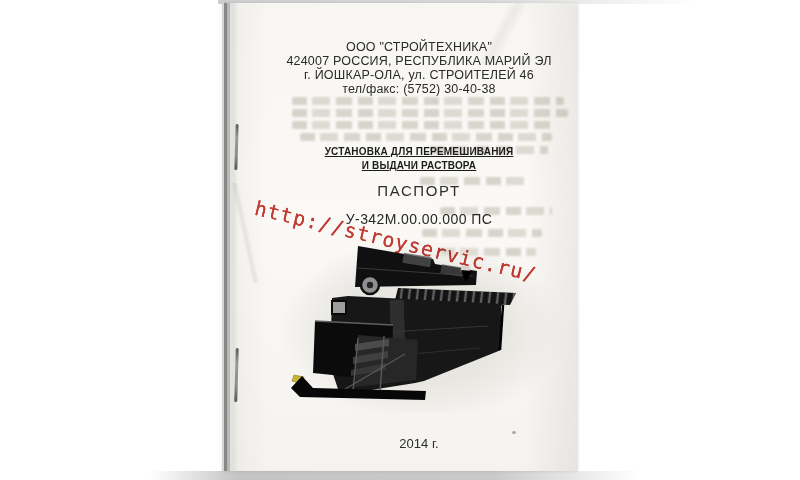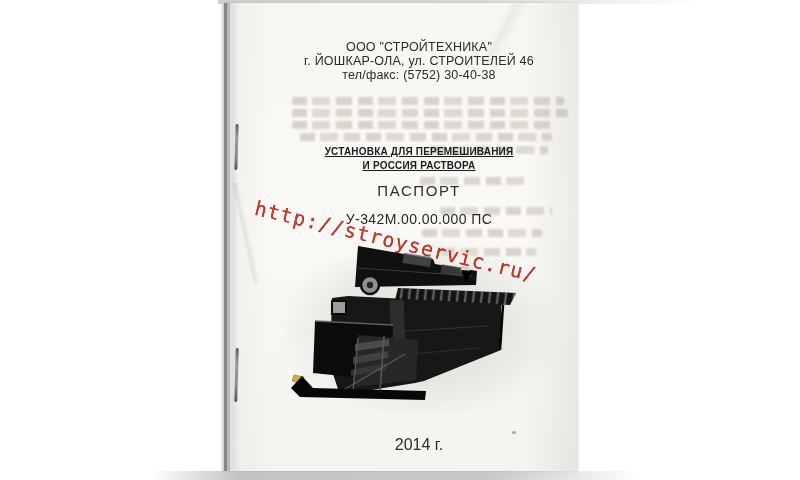--- a/index.html
+++ b/index.html
@@ -33,21 +33,21 @@
     background:linear-gradient(78deg,rgba(0,0,0,0) 44%,rgba(0,0,0,0.07) 50%,rgba(0,0,0,0) 57%);}
   .crease-2{left:215px;top:0;width:130px;height:62px;
     background:linear-gradient(118deg,rgba(0,0,0,0) 44%,rgba(0,0,0,0.05) 50%,rgba(0,0,0,0) 57%);}
 
   
   .txtcol{position:absolute;left:43px;width:308px;text-align:center;color:#2a2a2a;}
   .publisher{top:37px;font-size:12.5px;line-height:14px;letter-spacing:0.2px;}
   .title{top:142px;font-size:10px;line-height:13.5px;font-weight:bold;color:#1c1c1c;letter-spacing:0.2px;text-decoration:underline;}
   .doc-type{top:179px;font-size:15px;letter-spacing:1.6px;color:#2e2e2e;}
   .doc-number{top:208px;font-size:14px;letter-spacing:0.4px;color:#272727;}
-  .year{top:433px;font-size:16px;color:#2e2e2e;}
+  .year{top:433px;font-size:13px;color:#2e2e2e;}
 
   
   .ghost{position:absolute;height:8px;border-radius:2px;filter:blur(1.3px);opacity:0.85;
     background:repeating-linear-gradient(90deg,
       rgba(150,140,120,0.40) 0 15px, rgba(150,140,120,0) 15px 20px,
       rgba(150,140,120,0.32) 20px 38px, rgba(150,140,120,0) 38px 44px,
       rgba(150,140,120,0.38) 44px 60px, rgba(150,140,120,0) 60px 66px);}
   .g1{left:70px;top:94px;width:272px;}
   .g2{left:70px;top:106px;width:276px;}
   .g3{left:70px;top:118px;width:262px;}
@@ -83,37 +83,38 @@
   <div class="page">
 
     <div class="spine"></div>
     <div class="staple staple-top"></div>
     <div class="staple staple-bottom"></div>
     <div class="crease crease-1"></div>
     <div class="crease crease-2"></div>
 
     <div class="txtcol publisher">
       <div>ООО "СТРОЙТЕХНИКА"</div>
+      <div>424007 РОССИЯ, РЕСПУБЛИКА МАРИЙ ЭЛ</div>
       <div>г. ЙОШКАР-ОЛА, ул. СТРОИТЕЛЕЙ 46</div>
       <div>тел/факс: (5752) 30-40-38</div>
     </div>
 
     <div class="ghost g1"></div>
     <div class="ghost g2"></div>
     <div class="ghost g3"></div>
     <div class="ghost g4"></div>
     <div class="ghost g5"></div>
     <div class="ghost g6"></div>
     <div class="ghost g7"></div>
     <div class="ghost g8"></div>
     <div class="ghost g9"></div>
 
     <div class="txtcol title">
       <div>УСТАНОВКА ДЛЯ ПЕРЕМЕШИВАНИЯ</div>
-      <div>И РОССИЯ РАСТВОРА</div>
+      <div>И ВЫДАЧИ РАСТВОРА</div>
     </div>
 
     <div class="txtcol doc-type">ПАСПОРТ</div>
     <div class="txtcol doc-number">У-342М.00.00.000 ПС</div>
 
     <div class="photo">
       <svg width="292" height="172" viewBox="0 0 292 172">
 
         <polygon points="75,6 150,19 152,24 194,31 193,45 72,47" fill="#161616"></polygon>
         <rect x="120" y="15" width="28" height="10" fill="#565656" opacity="0.75" transform="rotate(9 134 20)"></rect>

